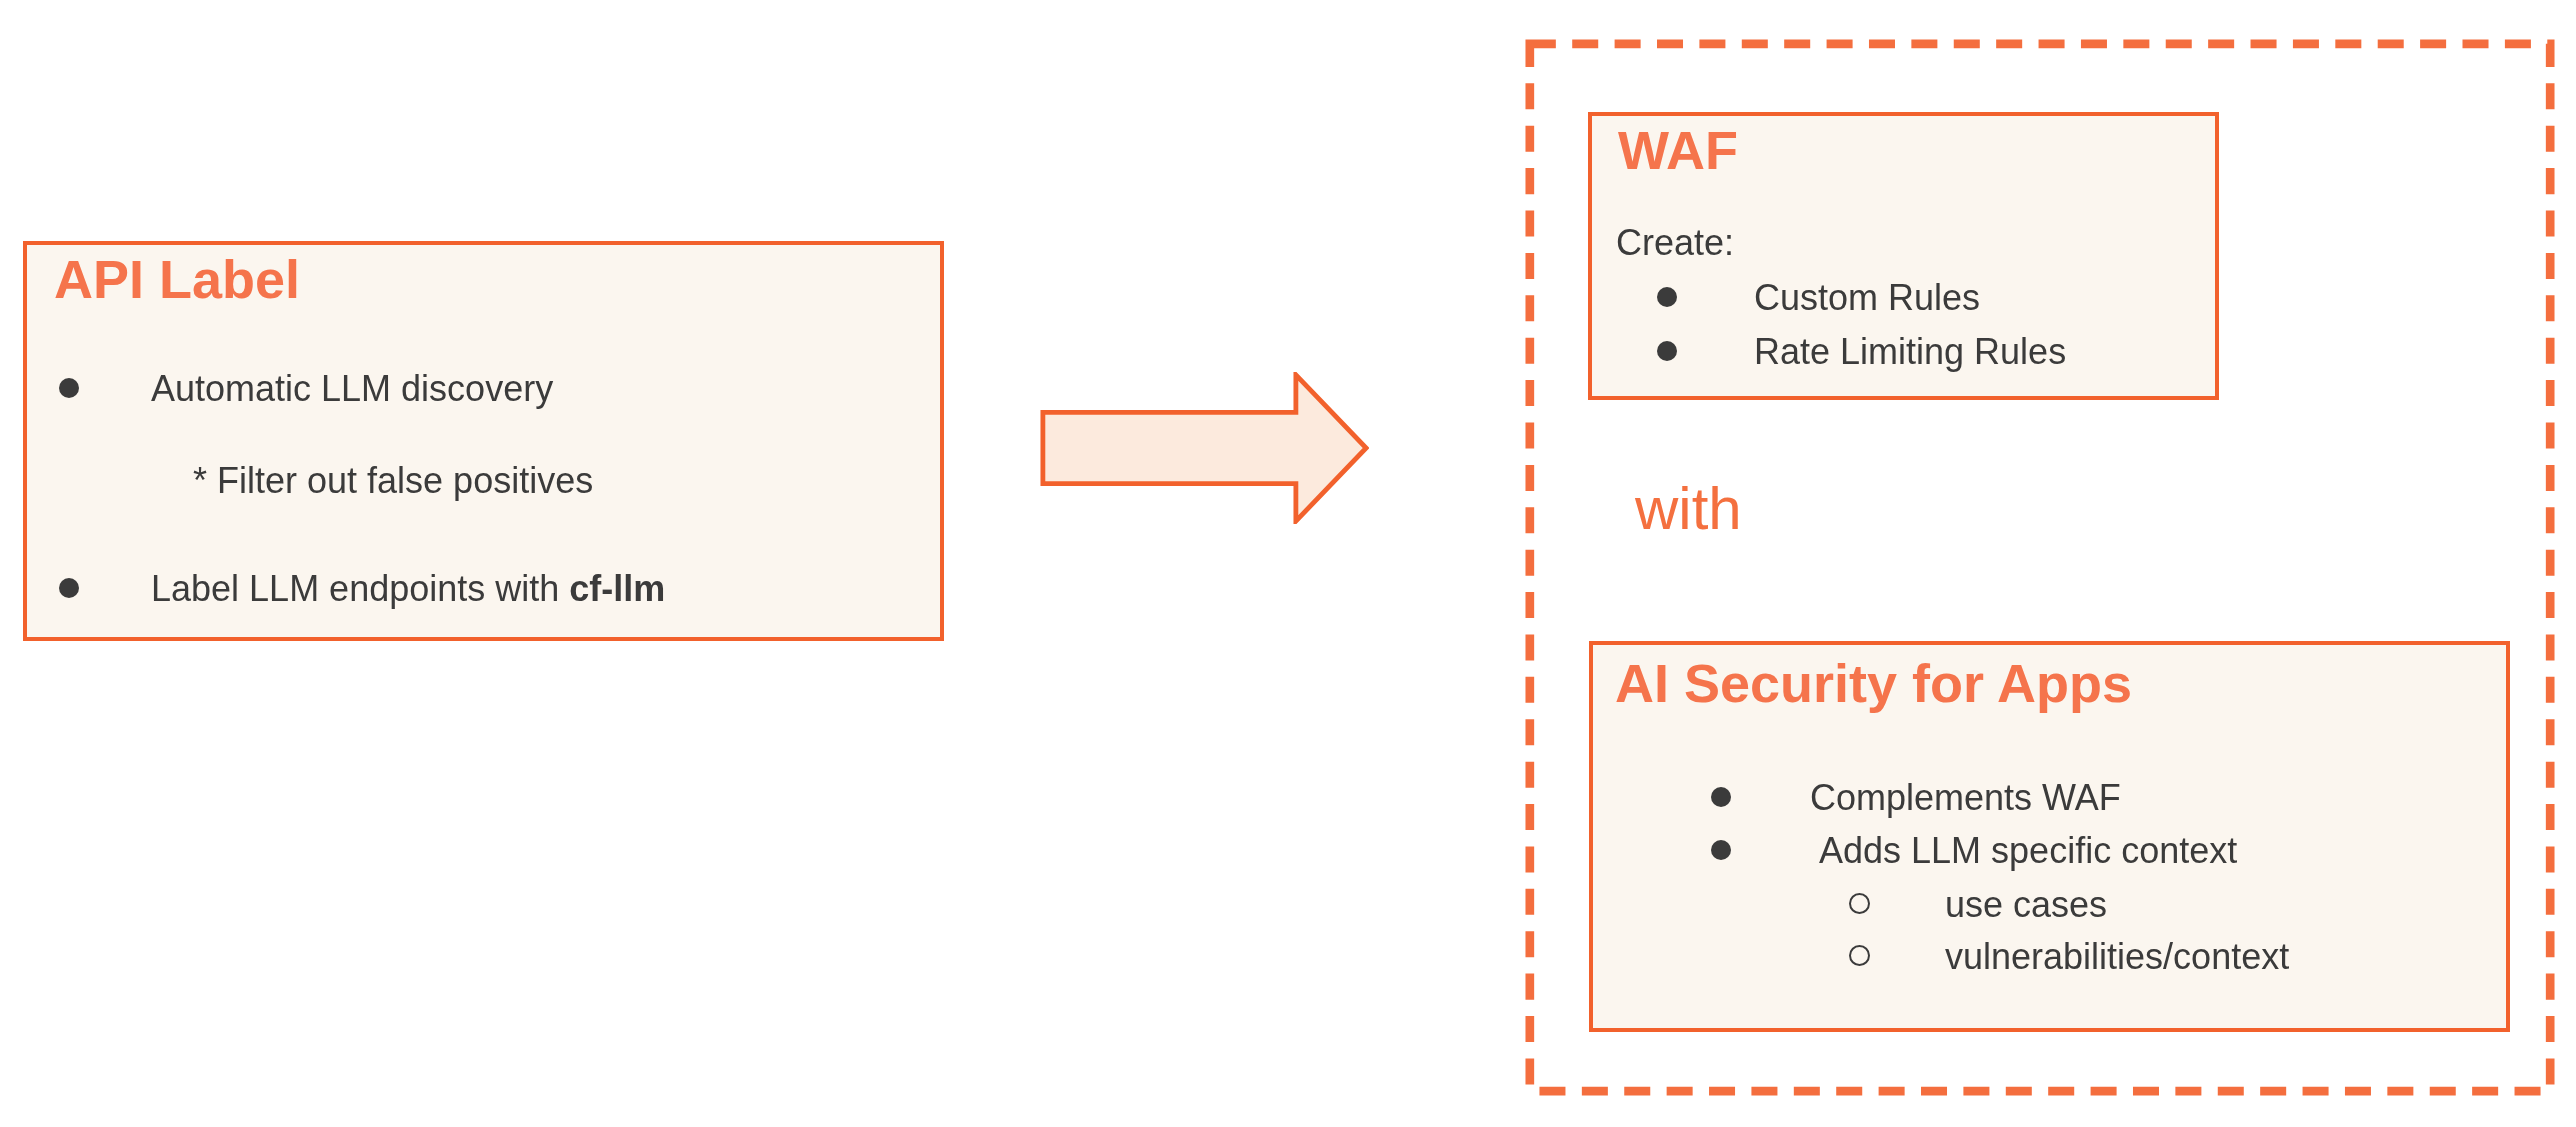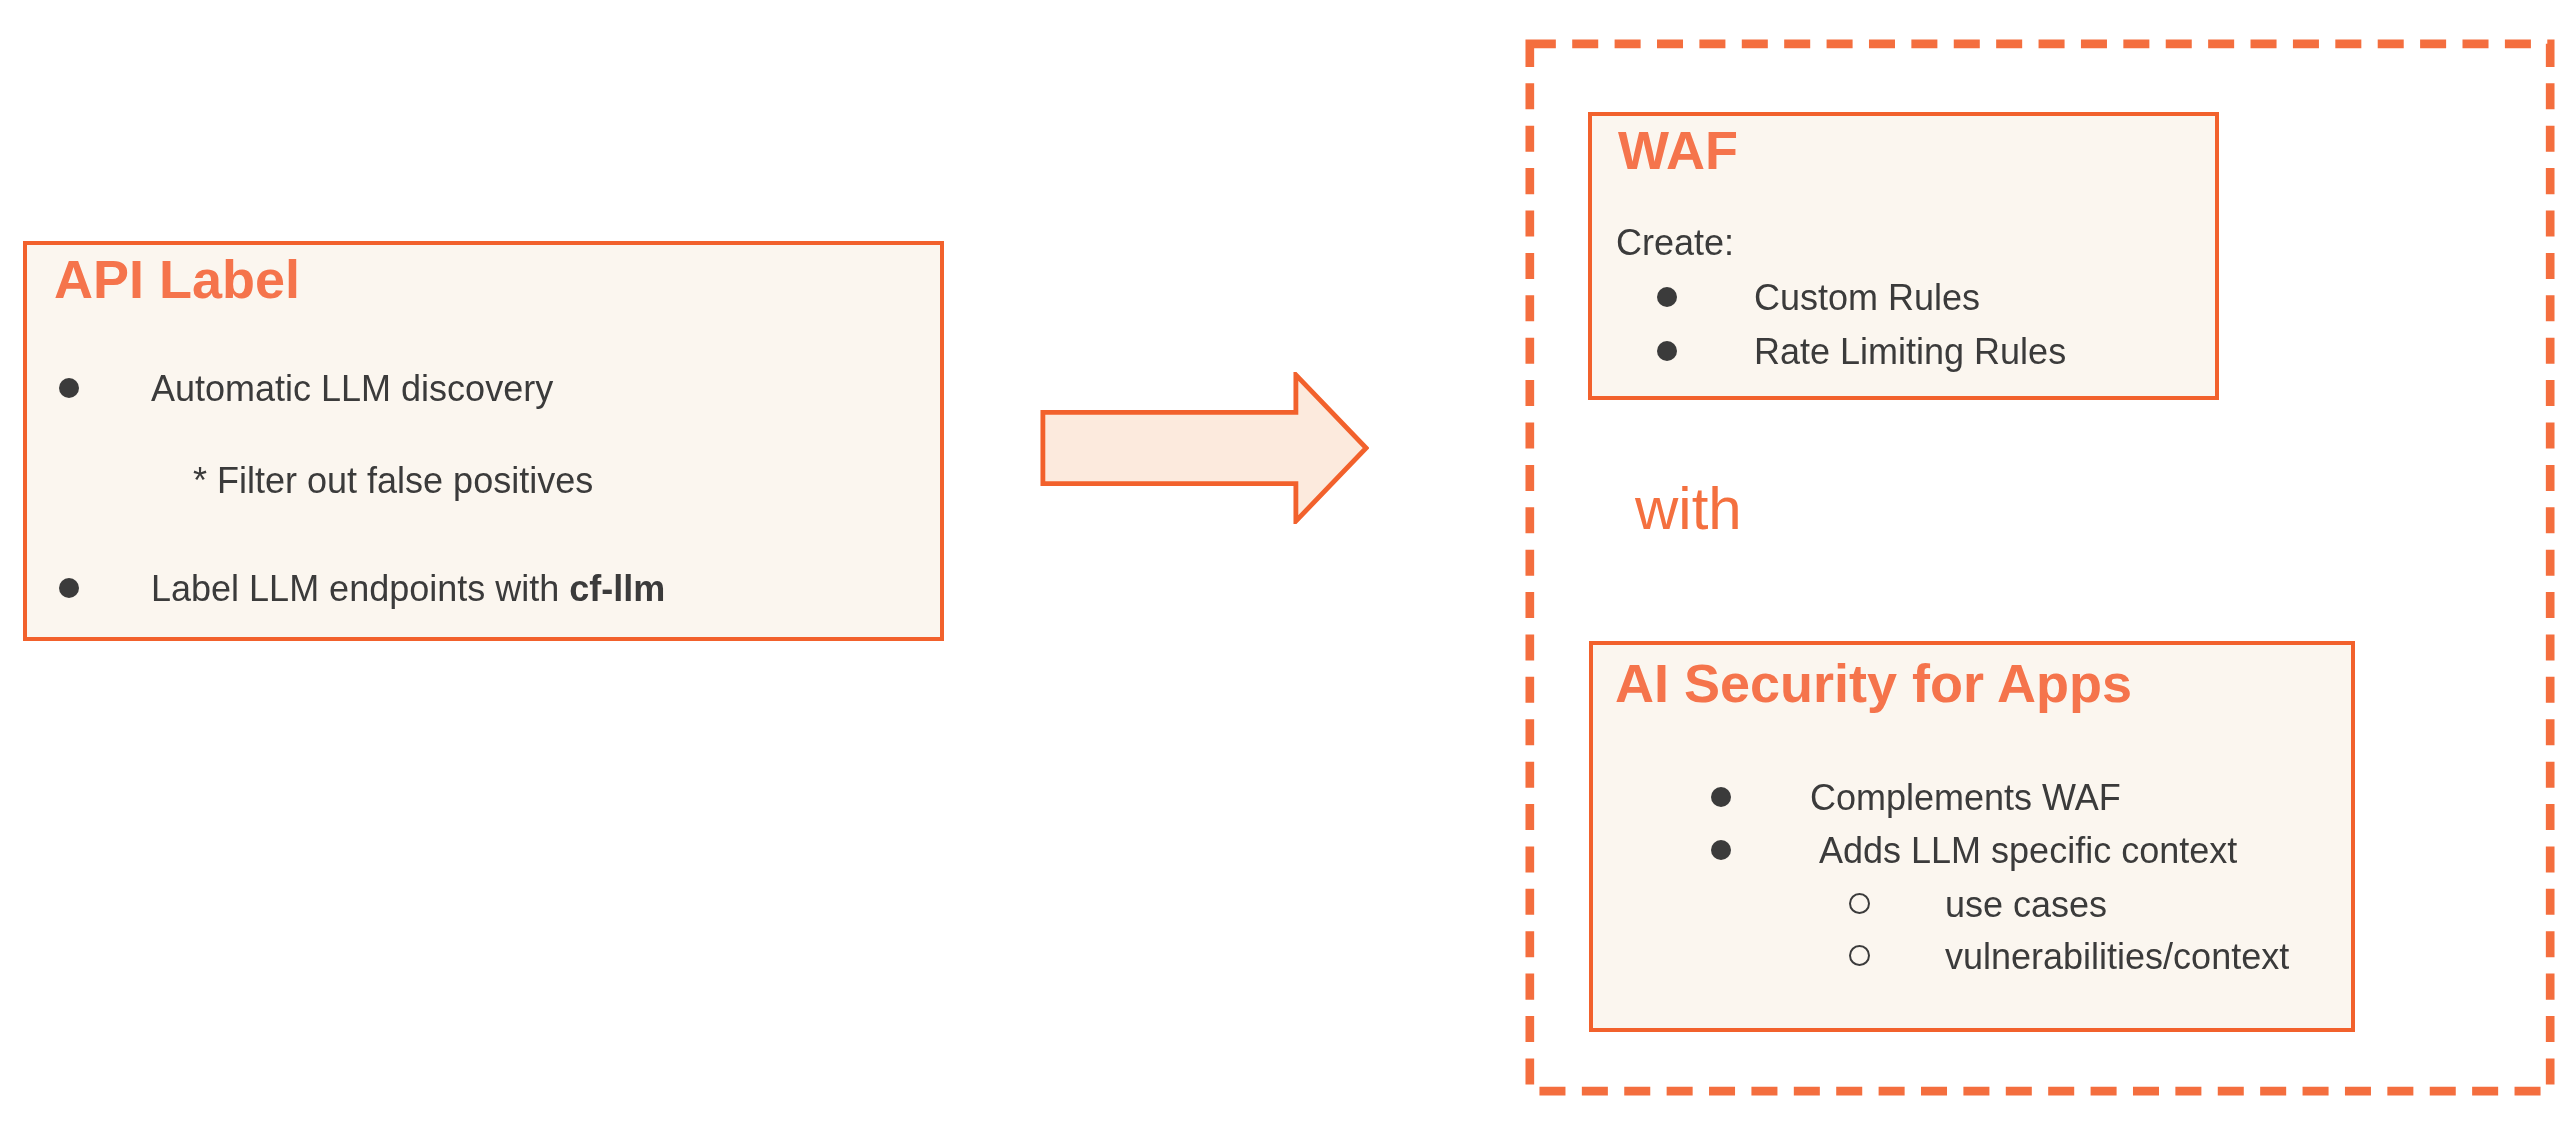--- a/index.html
+++ b/index.html
@@ -116,21 +116,21 @@
     </div>
 
     <div class="row" style="top:208px;">
       <span class="dot" style="left:65px;top:17.3px;"></span>
       <span class="txt" style="left:162px;">Rate Limiting Rules</span>
     </div>
   </section>
 
   <div class="with-label">with</div>
 
-  <section class="box" style="left:1589px;top:641px;width:766px;height:391px;">
+  <section class="box" style="left:1589px;top:641px;width:921px;height:391px;">
     <h2 class="box-title" style="left:22px;top:9.6px;">AI Security for Apps</h2>
 
     <div class="row" style="top:125px;">
       <span class="dot" style="left:118px;top:17.3px;"></span>
       <span class="txt" style="left:217px;">Complements WAF</span>
     </div>
 
     <div class="row" style="top:178px;">
       <span class="dot" style="left:118px;top:17.3px;"></span>
       <span class="txt" style="left:226px;">Adds LLM specific context</span>

